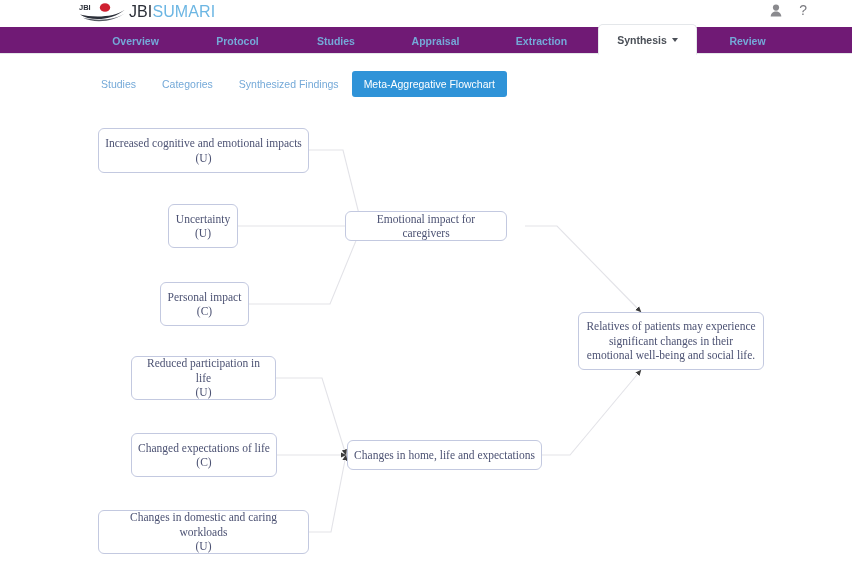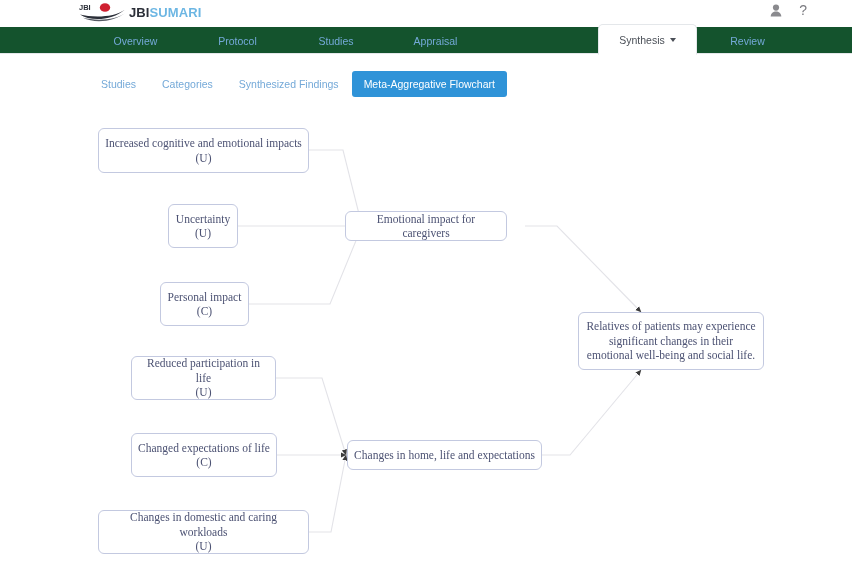--- a/index.html
+++ b/index.html
@@ -21,42 +21,43 @@
   .brand {
     position: absolute;
     left: 78px; top: 1px;
     display: flex; align-items: center; gap: 1px;
   }
   .brand-mark { position: relative; width: 50px; height: 22px; }
   .brand-swoosh {
     position: absolute; left: 0; top: 0; width: 50px; height: 22px;
   }
   .brand-word {
-    font-size: 13px; font-weight: bold; letter-spacing: .1px;
+    font-size: 16px; font-weight: normal; letter-spacing: .1px;
     white-space: nowrap;
   }
   .brand-word .b1 { color: #2b2f38; }
   .brand-word .b2 { color: #6cb6e3; }
 
   .topbar-actions {
     position: absolute; right: 45px; top: 3px;
     display: flex; align-items: center; gap: 17px;
   }
   .icon-btn {
     color: #8a8a8e; display: flex; align-items: center; justify-content: center;
     cursor: pointer; line-height: 1;
   }
   .help-icon { font-size: 14px; color: #7b7b80; font-weight: normal; }
 
   
   .tabbar {
     position: relative;
     height: 27px;
     border-bottom: 1px solid #e4e7ea;
-    background: #14532d;
+    background: #701a75;
+    font-weight: bold;
   }
   .tab {
     position: absolute; top: 0;
     height: 27px;
     display: flex; align-items: center; justify-content: center;
     font-size: 10.5px;
     color: #74a9d8;
     cursor: pointer;
     white-space: nowrap;
   }
@@ -163,20 +164,23 @@
     </div>
   <div class="tab" style="left:190px;width:95px;">
       <span>Protocol</span>
     </div>
   <div class="tab" style="left:290px;width:92px;">
       <span>Studies</span>
     </div>
   <div class="tab" style="left:388px;width:95px;">
       <span>Appraisal</span>
     </div>
+  <div class="tab" style="left:494px;width:95px;">
+      <span>Extraction</span>
+    </div>
   <div class="tab active" style="left:598px;width:99px;">
     <span>Synthesis</span>
     <span class="caret"></span>
   </div>
   <div class="tab" style="left:700px;width:95px;">
       <span>Review</span>
     </div>
 </div>
 
 <div class="subnav">

